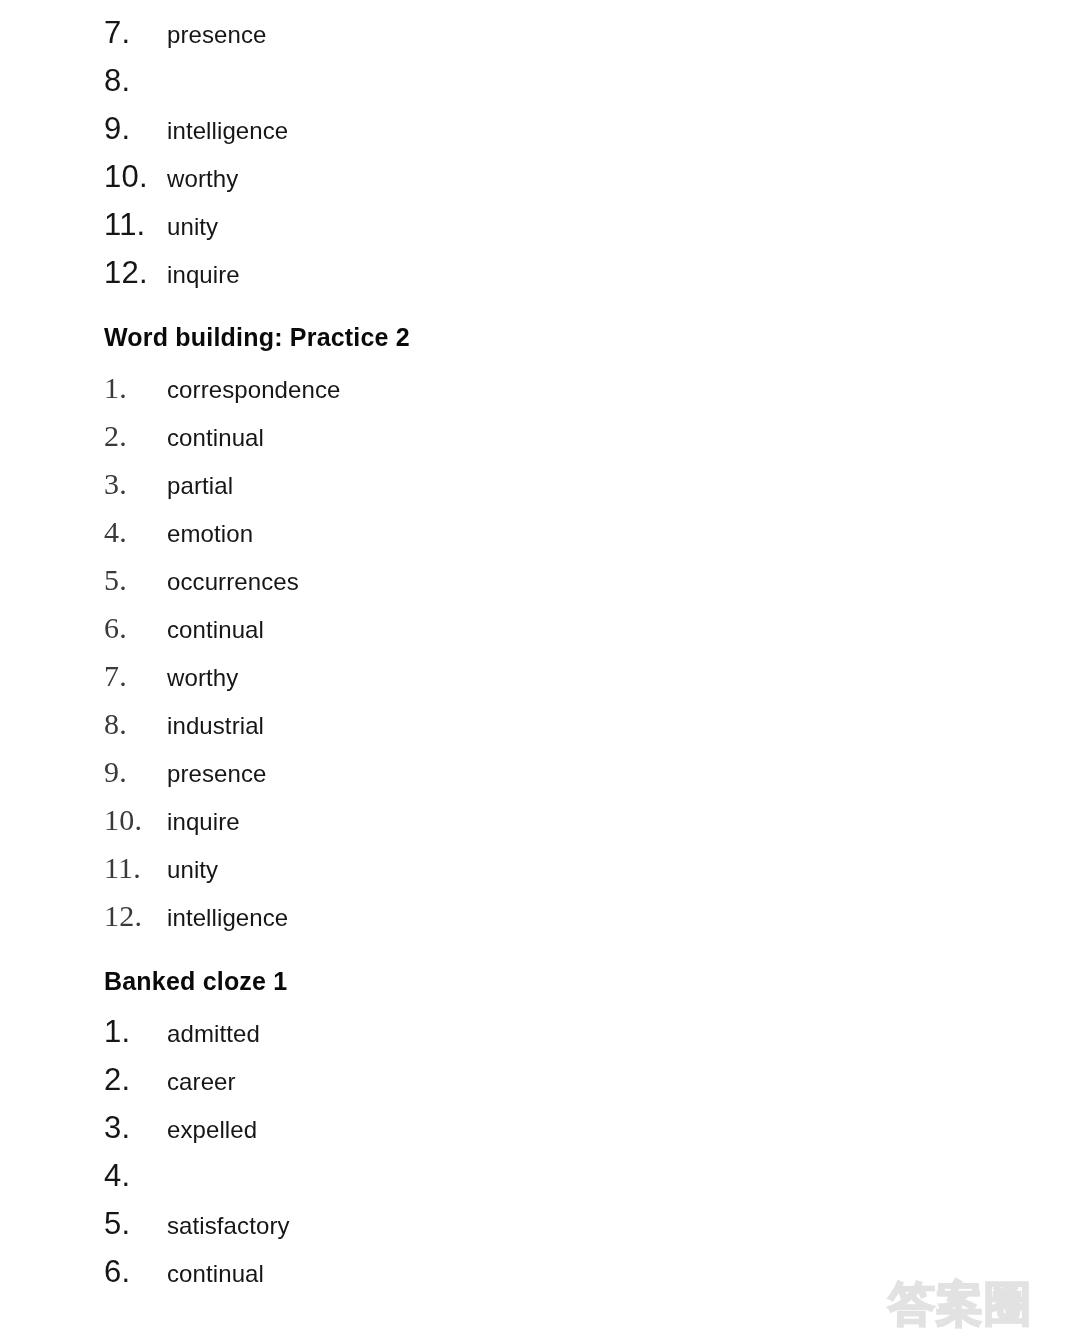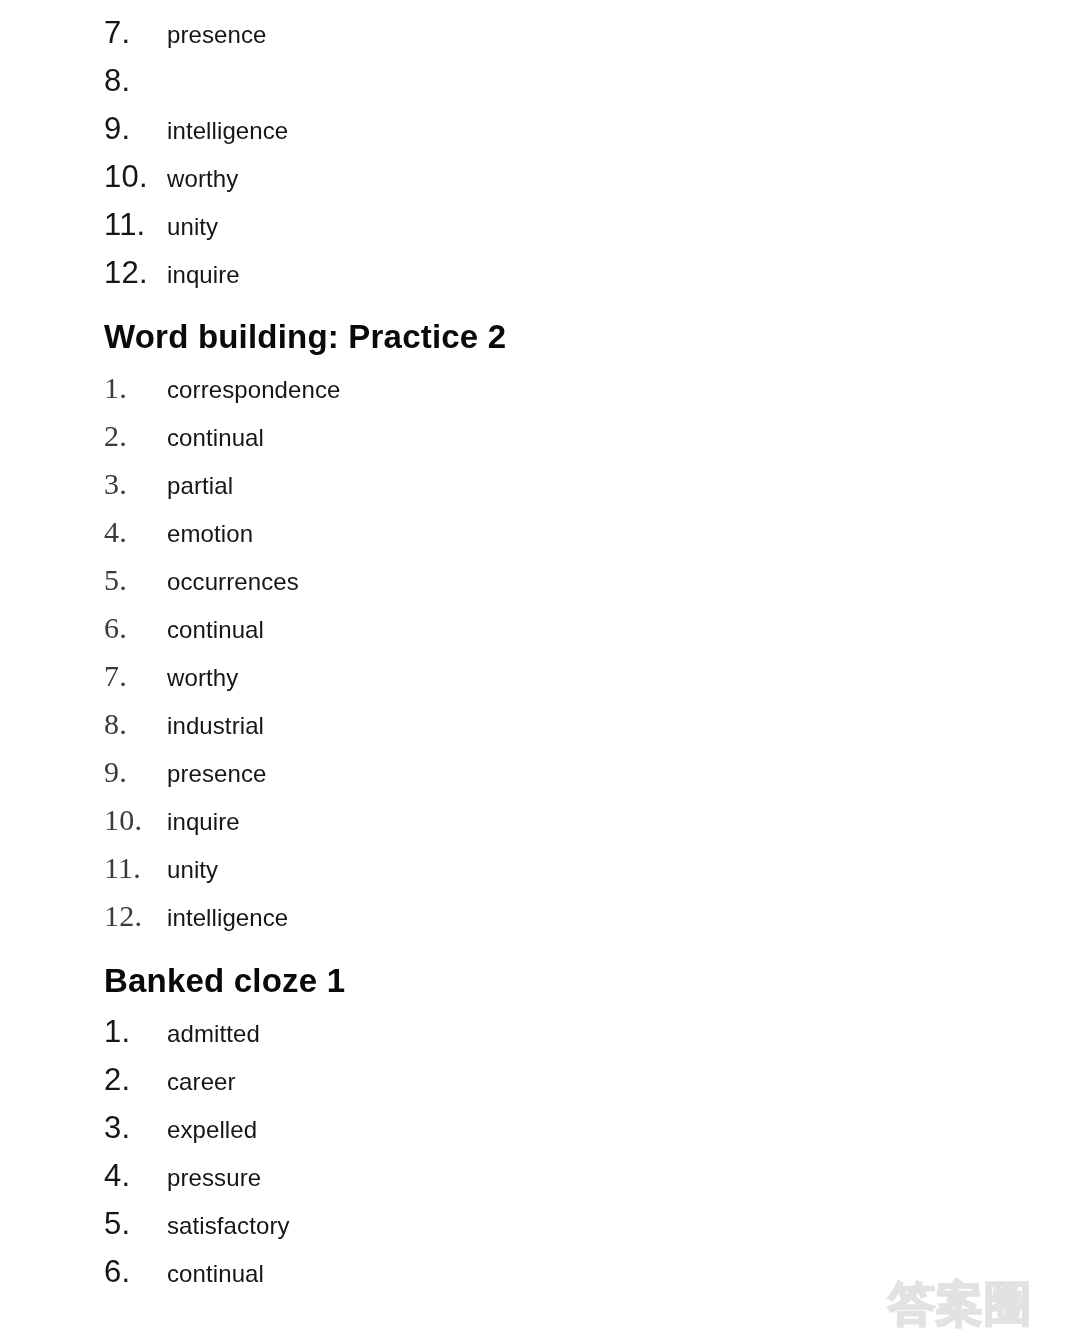--- a/index.html
+++ b/index.html
@@ -74,21 +74,21 @@
   .item-word {
     font-family: "Liberation Sans", sans-serif;
     font-weight: 400;
     color: #161616;
   }
 
   
   .section-heading {
     font-family: "Liberation Sans", sans-serif;
     font-weight: bold;
-    font-size: 33px;
+    font-size: 25px;
     color: #0a0a0a;
     letter-spacing: 0.2px;
     line-height: 48px;
     white-space: nowrap;
   }
 
   
   .block-practice1-tail { position: absolute; left: 0; top: 9px; }
   .block-practice2-head { position: absolute; left: 0; top: 313px; }
   .block-practice2-list { position: absolute; left: 0; top: 364px; }
@@ -225,21 +225,20 @@
         <li class="answer-item">
           <span class="item-num">2.</span>
           <span class="item-word">career</span>
         </li>
         <li class="answer-item">
           <span class="item-num">3.</span>
           <span class="item-word">expelled</span>
         </li>
         <li class="answer-item">
           <span class="item-num">4.</span>
-          <span class="item-word">pressure</span>
         </li>
         <li class="answer-item">
           <span class="item-num">5.</span>
           <span class="item-word">satisfactory</span>
         </li>
         <li class="answer-item">
           <span class="item-num">6.</span>
           <span class="item-word">continual</span>
         </li>
       </ul>

